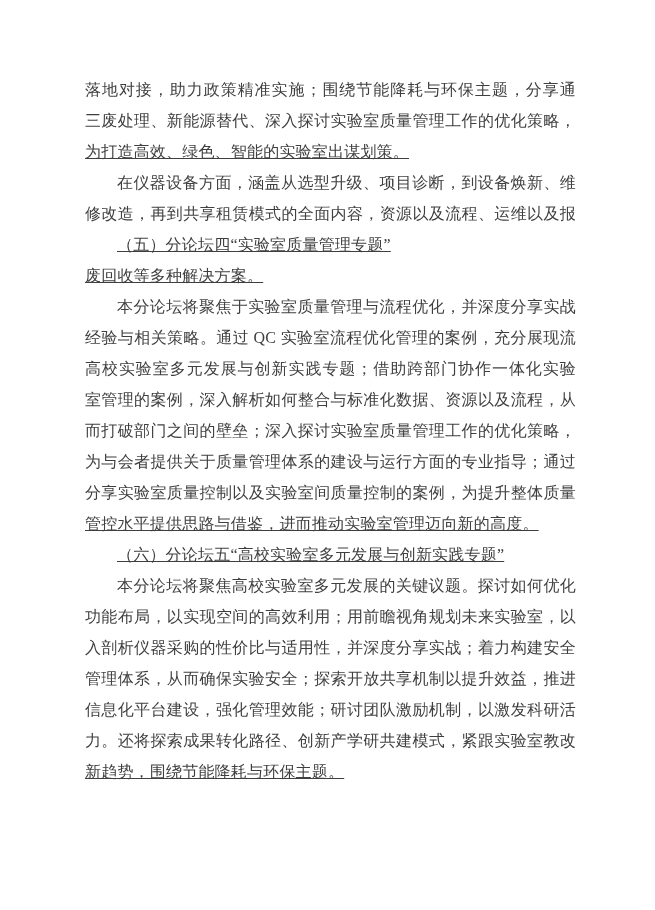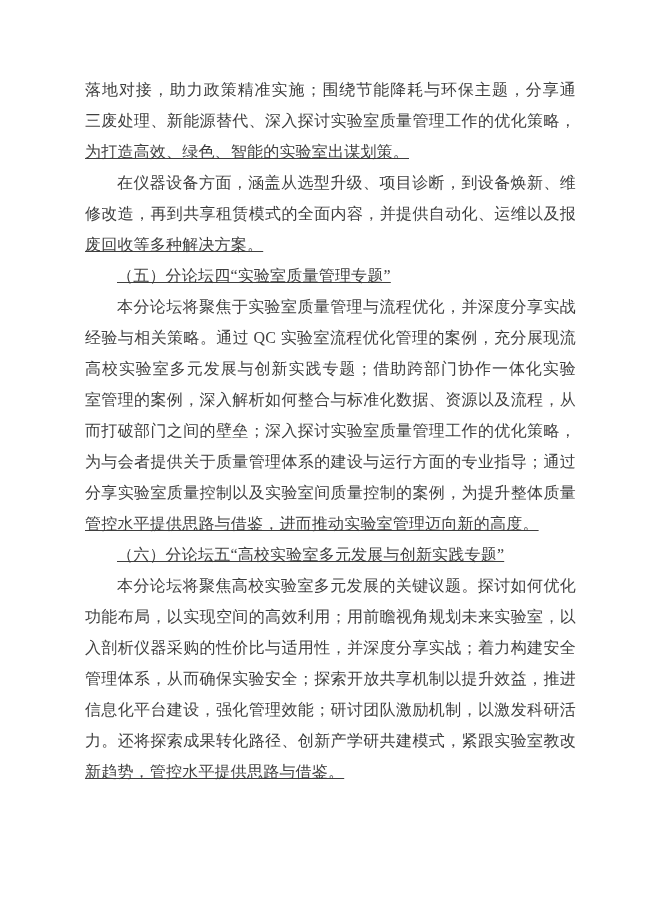--- a/index.html
+++ b/index.html
@@ -51,33 +51,33 @@
 </style>
 </head>
 <body>
 
 <div class="page">
   <div class="text-block" id="textBlock">
       <div class="line fill">落地对接，助力政策精准实施；围绕节能降耗与环保主题，分享通风、</div>
       <div class="line fill">三废处理、新能源替代、深入探讨实验室质量管理工作的优化策略，</div>
       <div class="line last">为打造高效、绿色、智能的实验室出谋划策。</div>
       <div class="line indent fill">在仪器设备方面，涵盖从选型升级、项目诊断，到设备焕新、维</div>
-      <div class="line fill">修改造，再到共享租赁模式的全面内容，并提供自动化、运维以及报</div>
+      <div class="line fill">修改造，再到共享租赁模式的全面内容，资源以及流程、运维以及报</div>
+      <div class="line indent last">（五）分论坛四“实验室质量管理专题”</div>
       <div class="line last">废回收等多种解决方案。</div>
-      <div class="line indent last">（五）分论坛四“实验室质量管理专题”</div>
       <div class="line indent fill">本分论坛将聚焦于实验室质量管理与流程优化，并深度分享实战</div>
       <div class="line fill">经验与相关策略。通过 QC 实验室流程优化管理的案例，充分展现流</div>
       <div class="line fill">高校实验室多元发展与创新实践专题；借助跨部门协作一体化实验</div>
       <div class="line fill">室管理的案例，深入解析如何整合与标准化数据、资源以及流程，从</div>
       <div class="line fill">而打破部门之间的壁垒；深入探讨实验室质量管理工作的优化策略，</div>
       <div class="line fill">为与会者提供关于质量管理体系的建设与运行方面的专业指导；通过</div>
       <div class="line fill">分享实验室质量控制以及实验室间质量控制的案例，为提升整体质量</div>
       <div class="line last">管控水平提供思路与借鉴，进而推动实验室管理迈向新的高度。</div>
       <div class="line indent last">（六）分论坛五“高校实验室多元发展与创新实践专题”</div>
       <div class="line indent fill">本分论坛将聚焦高校实验室多元发展的关键议题。探讨如何优化</div>
       <div class="line fill">功能布局，以实现空间的高效利用；用前瞻视角规划未来实验室，以</div>
       <div class="line fill">入剖析仪器采购的性价比与适用性，并深度分享实战；着力构建安全</div>
       <div class="line fill">管理体系，从而确保实验安全；探索开放共享机制以提升效益，推进</div>
       <div class="line fill">信息化平台建设，强化管理效能；研讨团队激励机制，以激发科研活</div>
       <div class="line fill">力。还将探索成果转化路径、创新产学研共建模式，紧跟实验室教改</div>
-      <div class="line last">新趋势，管控水平提供思路与借鉴。</div>
+      <div class="line last">新趋势，围绕节能降耗与环保主题。</div>
     </div>
 </div>
 
 </body></html>

